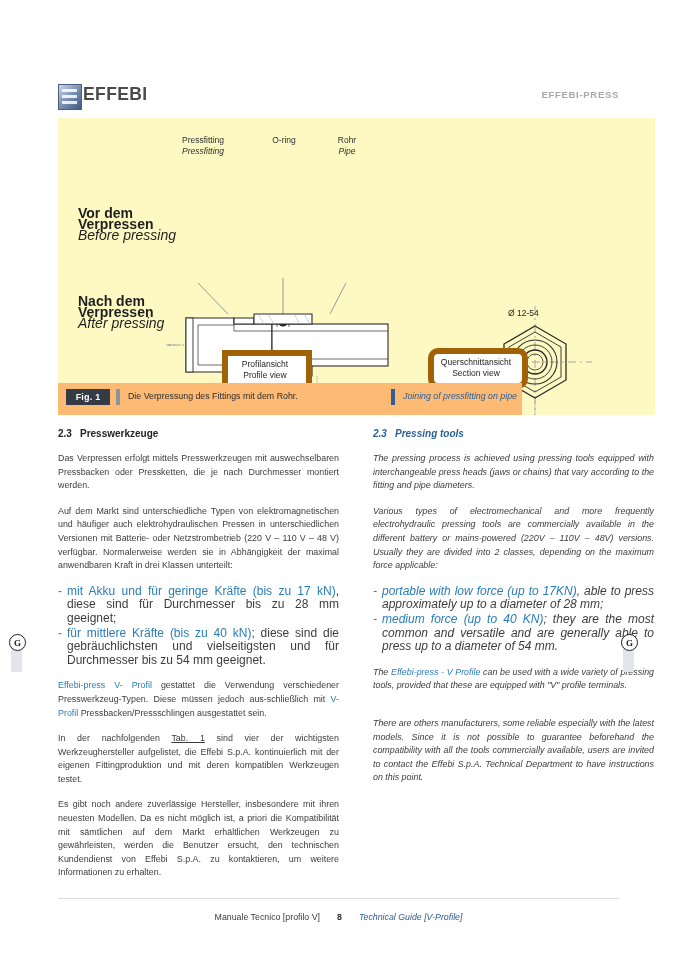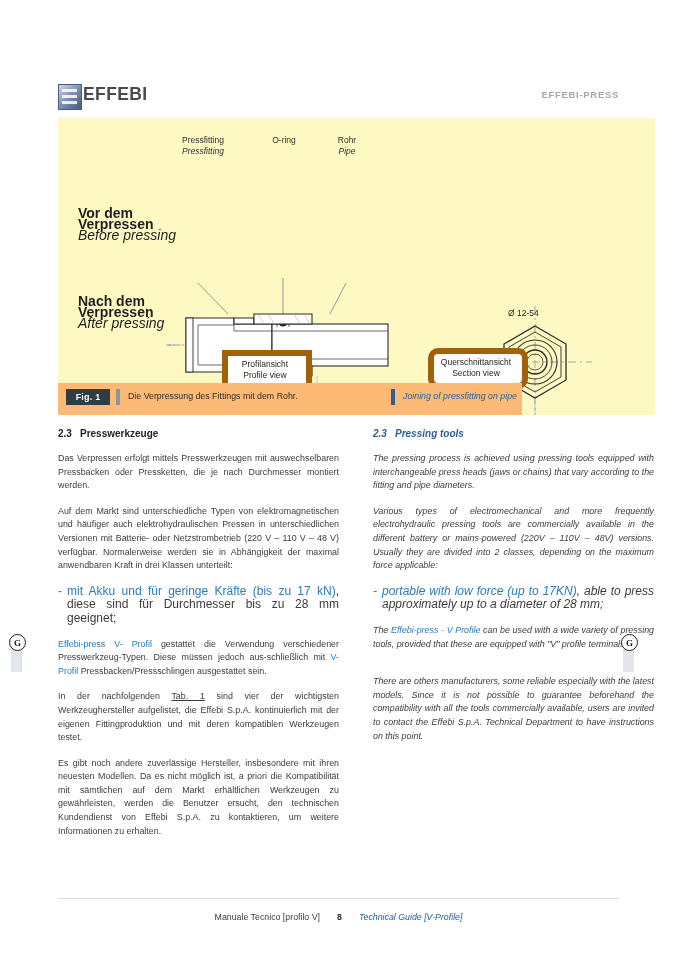--- a/index.html
+++ b/index.html
@@ -286,20 +286,21 @@
   <div class="col col-left">
     <h2 class="sec">
       <span class="num">2.3</span><span>Presswerkzeuge</span>
     </h2>
 
     <p class="t">Das Verpressen erfolgt mittels Presswerkzeugen mit auswechselbaren Pressbacken oder Pressketten, die je nach Durchmesser montiert werden.</p>
     <p class="t">Auf dem Markt sind unterschiedliche Typen von elektromagnetischen und häufiger auch elektrohydraulischen Pressen in unterschiedlichen Versionen mit Batterie- oder Netzstrombetrieb (220 V – 110 V – 48 V) verfügbar. Normalerweise werden sie in Abhängigkeit der maximal anwendbaren Kraft in drei Klassen unterteilt:</p>
 
     <ul class="bl">
       <li><span class="hl">mit Akku und für geringe Kräfte (bis zu 17 kN)</span><span>, diese sind für Durchmesser bis zu 28 mm geeignet;</span></li>
+      <li><span class="hl">für mittlere Kräfte (bis zu 40 kN)</span><span>; diese sind die gebräuchlichsten und vielseitigsten und für Durchmesser bis zu 54 mm geeignet.</span></li>
     </ul>
 
     <p class="t"><span class="hl">Effebi-press V- Profil</span><span> gestattet die Verwendung verschiedener Presswerkzeug-Typen. Diese müssen jedoch aus-schließlich mit </span><span class="hl">V-Profil</span><span> Pressbacken/Pressschlingen ausgestattet sein.</span></p>
 
     <p class="t"><span>In der nachfolgenden </span><span class="ul">Tab. 1</span><span> sind vier der wichtigsten Werkzeughersteller aufgelistet, die Effebi S.p.A. kontinuierlich mit der eigenen Fittingproduktion und mit deren kompatiblen Werkzeugen testet.</span></p>
 
     <p class="t">Es gibt noch andere zuverlässige Hersteller, insbesondere mit ihren neuesten Modellen. Da es nicht möglich ist, a priori die Kompatibilität mit sämtlichen auf dem Markt erhältlichen Werkzeugen zu gewährleisten, werden die Benutzer ersucht, den technischen Kundendienst von Effebi S.p.A. zu kontaktieren, um weitere Informationen zu erhalten.</p>
   </div>
 
   <div class="gbar" style="left:11px; top:638px;"></div>
@@ -308,20 +309,21 @@
   <div class="col col-right">
     <h2 class="sec en">
       <span class="num">2.3</span><span>Pressing tools</span>
     </h2>
 
     <p class="t en">The pressing process is achieved using pressing tools equipped with interchangeable press heads (jaws or chains) that vary according to the fitting and pipe diameters.</p>
     <p class="t en">Various types of electromechanical and more frequently electrohydraulic pressing tools are commercially available in the different battery or mains-powered (220V – 110V – 48V) versions. Usually they are divided into 2 classes, depending on the maximum force applicable:</p>
 
     <ul class="bl en">
       <li><span class="hl">portable with low force (up to 17KN)</span><span>, able to press approximately up to a diameter of 28 mm;</span></li>
+      <li><span class="hl">medium force (up to 40 KN)</span><span>; they are the most common and versatile and are generally able to press up to a diameter of 54 mm.</span></li>
     </ul>
 
     <p class="t en"><span>The </span><span class="hl">Effebi-press - V Profile</span><span> can be used with a wide variety of pressing tools, provided that these are equipped with "V" profile terminals.</span></p>
 
 
     <div class="spacer-p"></div>
 
     <p class="t en">There are others manufacturers, some reliable especially with the latest models. Since it is not possible to guarantee beforehand the compatibility with all the tools commercially available, users are invited to contact the Effebi S.p.A. Technical Department to have instructions on this point.</p>
   </div>
 

